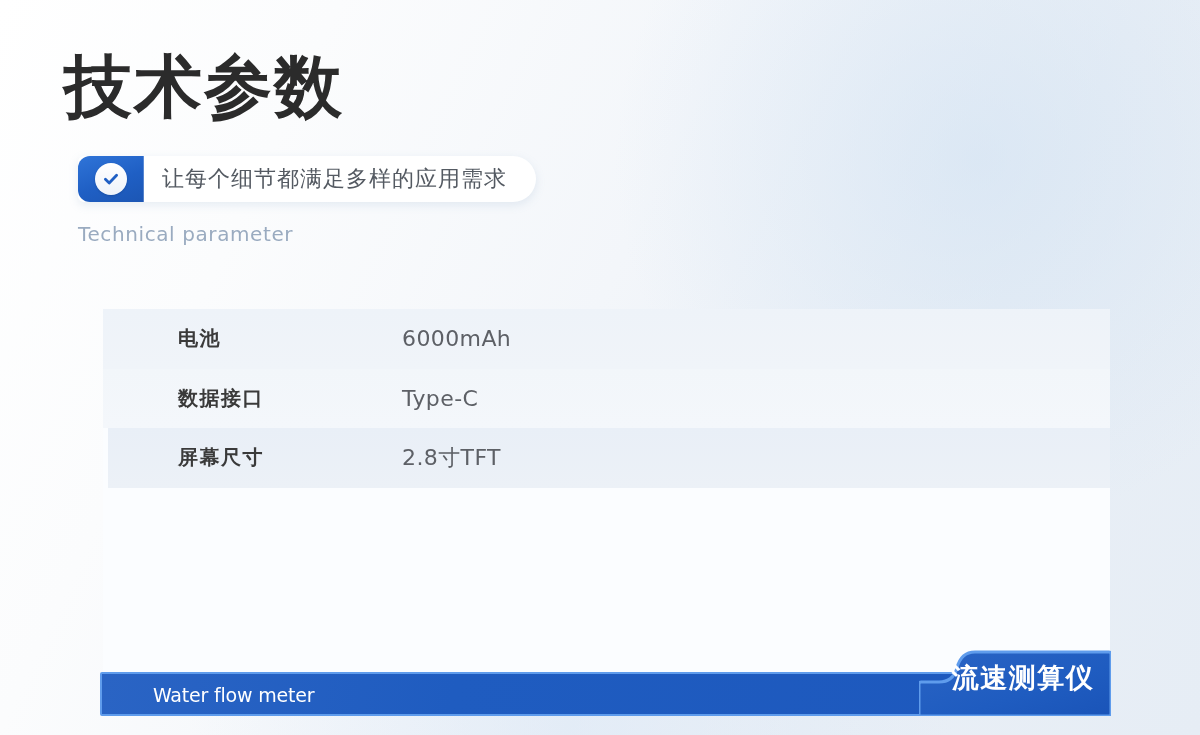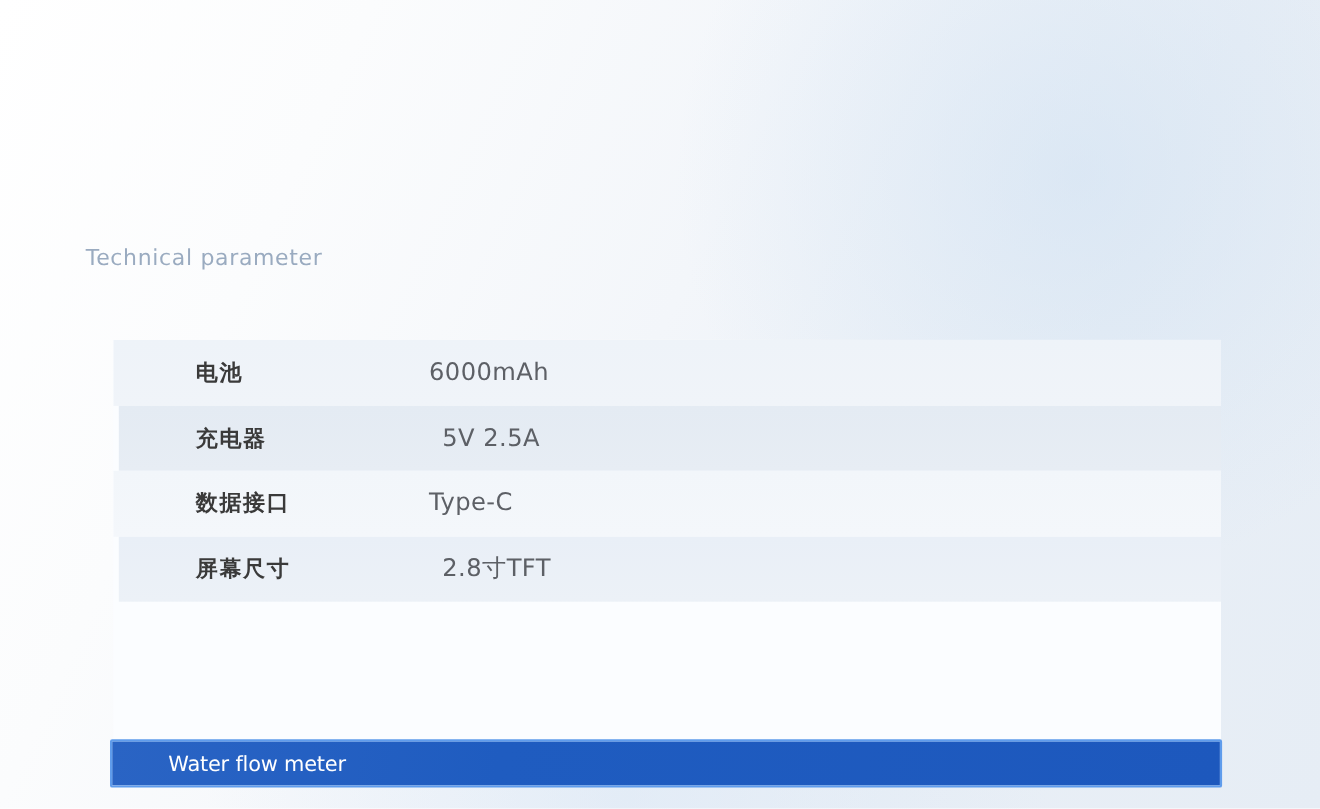--- a/index.html
+++ b/index.html
@@ -159,21 +159,21 @@
     font-family: "DejaVu Sans", "Liberation Sans", sans-serif;
     font-size: 20px;
     font-weight: 700;
     color: #3a3a3a;
     letter-spacing: 1.5px;
     white-space: nowrap;
   }
   .spec-row.alt .spec-label { left: 70px; }
   .spec-value {
     position: absolute;
-    left: 287px;
+    left: 299px;
     font-family: "DejaVu Sans", "Liberation Sans", sans-serif;
     font-size: 22px;
     color: #5d6066;
     letter-spacing: 0.4px;
     white-space: nowrap;
   }
   .spec-row.alt .spec-value { left: 294px; }
 
   
   #footer {
@@ -240,49 +240,72 @@
   }
 </style>
 </head>
 <body>
 
 <div id="page">
 
   <div id="bg-wash-right"></div>
   <div id="bg-wash-bottom"></div>
 
+  <div id="header">
+    <h1 id="page-title">技术参数</h1>
+
+    <div id="tagline">
+      <div id="tagline-badge">
+        <span class="check-circle">
+          <svg width="20" height="20" viewBox="0 0 20 20" aria-hidden="true">
+            <path d="M4.4 10.3 L8.2 14.0 L15.6 6.2" fill="none" stroke="#1f5fc4" stroke-width="2.8" stroke-linecap="round" stroke-linejoin="round"></path>
+          </svg>
+        </span>
+      </div>
+      <div id="tagline-text">让每个细节都满足多样的应用需求</div>
+    </div>
+  </div>
 
   <div id="subtitle-en">Technical parameter</div>
 
   <div id="spec-card">
 
     <div class="spec-row r1">
       <span class="spec-label">电池</span>
       <span class="spec-value">6000mAh</span>
     </div>
 
-    <div class="spec-row r2 alt">
-      <span class="spec-label">充电器</span>
-      <span class="spec-value">5V 2.5A</span>
-    </div>
 
     <div class="spec-row r3">
       <span class="spec-label">数据接口</span>
       <span class="spec-value">Type-C</span>
     </div>
 
     <div class="spec-row r4 alt">
       <span class="spec-label">屏幕尺寸</span>
       <span class="spec-value">2.8寸TFT</span>
     </div>
 
 
 
   </div>
 
   <div id="footer">
     <div id="footer-bar"></div>
 
     <div id="footer-en">Water flow meter</div>
 
+    <div id="footer-tab">
+      <svg viewBox="0 0 192 76" preserveAspectRatio="none" aria-hidden="true">
+        <defs>
+          <linearGradient id="tabgrad" x1="0" y1="0" x2="1" y2="1">
+            <stop offset="0%" stop-color="#2a64c4"></stop>
+            <stop offset="60%" stop-color="#1f5cc0"></stop>
+            <stop offset="100%" stop-color="#1a54b8"></stop>
+          </linearGradient>
+        </defs>
+        <path d="M0 76 L0 44 Q0 42 2 42 L20 42 Q34 42 38 28 Q42 12 56 12 L190 12 Q192 12 192 14 L192 74 Q192 76 190 76 Z" fill="url(#tabgrad)" stroke="#5f9cec" stroke-width="3"></path>
+      </svg>
+      <div id="footer-tab-label">流速测算仪</div>
+    </div>
   </div>
 
 </div>
 
 </body></html>

